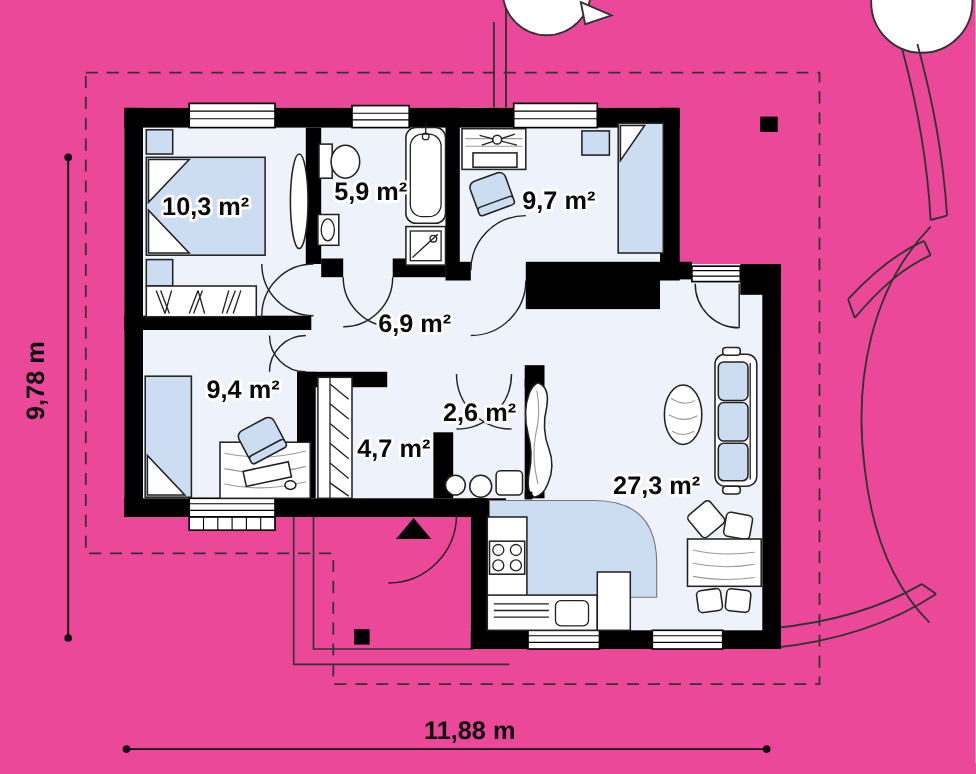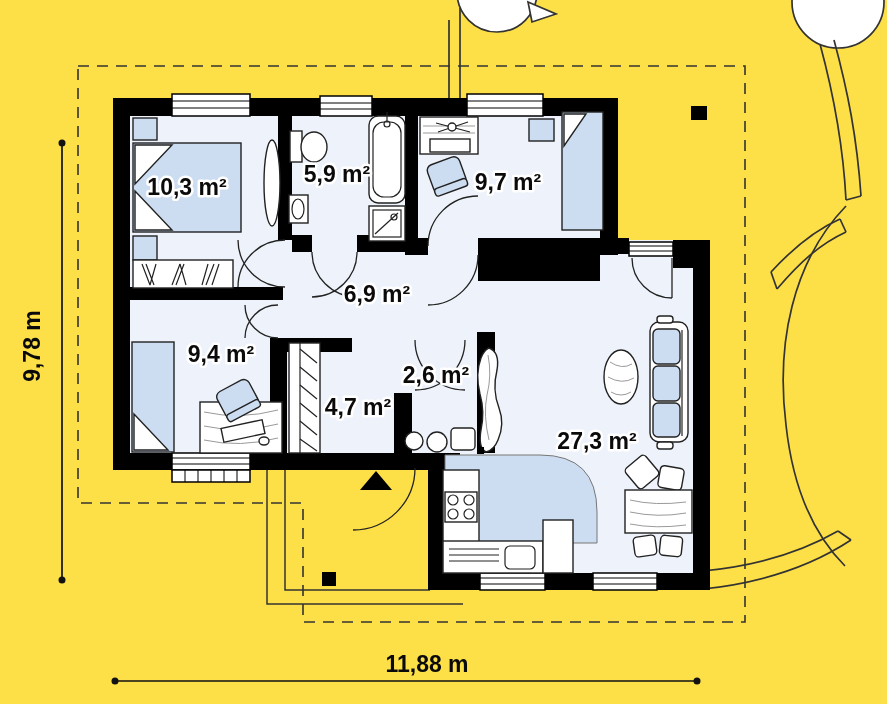--- a/index.html
+++ b/index.html
@@ -1,16 +1,16 @@
 <!DOCTYPE html>
 <html><head>
 <meta charset="utf-8">
 <style>
   html,body{margin:0;padding:0;background:#ffffff;}
-  .canvas{position:relative;width:887px;height:704px;background:#fde047;overflow:hidden;
+  .canvas{position:relative;width:887px;height:704px;background:#ec4899;overflow:hidden;
           font-family:"Liberation Sans",sans-serif;}
   svg{position:absolute;left:0;top:0;}
   .floor{fill:#eef2fa;}
   .wall{fill:#000000;}
   .win{fill:#ffffff;stroke:#000;stroke-width:1.5;}
   .winline{stroke:#000;stroke-width:1;}
   .furn{fill:#ffffff;stroke:#222;stroke-width:1.4;}
   .furnb{fill:#ccdcf1;stroke:#222;stroke-width:1.4;}
   .bluezone{fill:#ccdcf1;stroke:#777;stroke-width:1;}
   .thin{stroke:#222;stroke-width:1.2;fill:none;}

